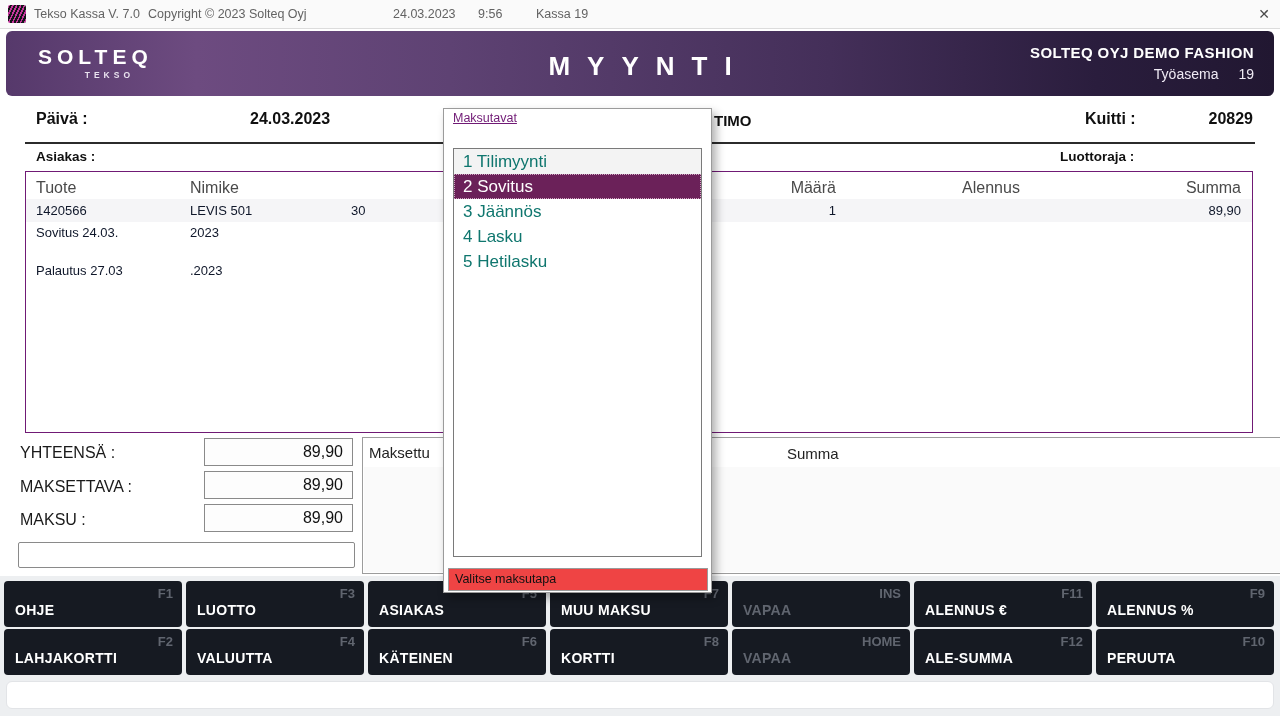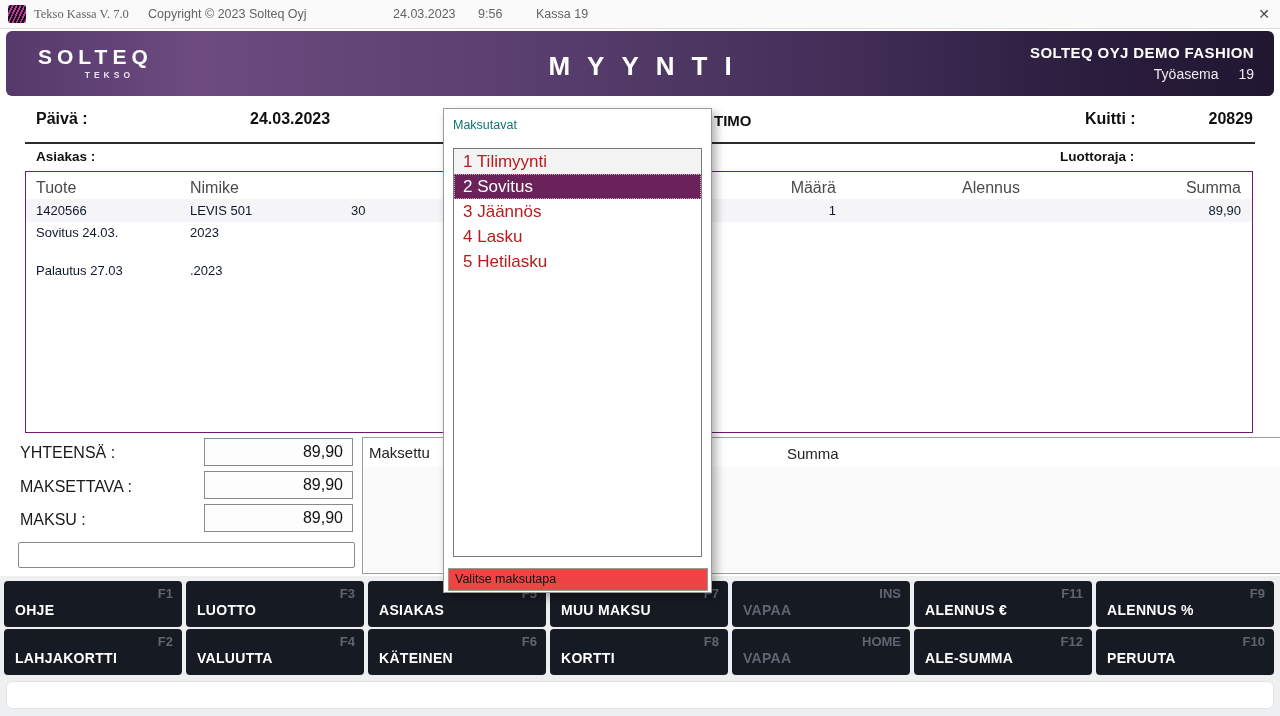--- a/index.html
+++ b/index.html
@@ -6,21 +6,21 @@
   html,body { width:1280px; height:716px; }
   body { font-family:"Liberation Sans", sans-serif; background:#fff; overflow:hidden; }
   #app { position:relative; width:1280px; height:716px; background:#fff; }
 
   
   .titlebar { position:absolute; left:0; top:0; width:1280px; height:29px;
               background:#fafafa; border-bottom:1px solid #dcdcdc; font-size:12.5px; color:#636363; }
   .titlebar span { position:absolute; top:0; line-height:29px; white-space:nowrap; }
   .tb-icon { position:absolute; left:8px; top:5px; width:18px; height:18px; border-radius:2px;
              background:repeating-linear-gradient(115deg,#c4369b 0 1.6px,#15151a 1.6px 3.6px); }
-  .tb-app { left:34px;font-family:Liberation Serif, serif; }
+  .tb-app { left:34px; }
   .tb-copy { left:148px; }
   .tb-date { left:393px; }
   .tb-time { left:478px; }
   .tb-kassa { left:536px; }
   .tb-close { right:10px; left:auto !important; font-size:14px; color:#4a4a4a; cursor:pointer; }
 
   
   .header { position:absolute; left:6px; top:31px; width:1268px; height:65px; border-radius:6px;
             background:linear-gradient(90deg,#56396b 0%,#6d4b80 15%,#5e4273 35%,#442f59 65%,#2a1d3d 86%,#211731 100%);
             color:#fff; }
@@ -82,24 +82,24 @@
   .fkey-btn .k-label { position:absolute; left:11px; bottom:9px; font-size:14px; font-weight:700;
                        letter-spacing:.3px; color:#ffffff; white-space:nowrap; }
   .fkey-btn .k-key { position:absolute; right:9px; top:5px; font-size:13px; font-weight:700; color:#60656f; }
   .fkey-btn.disabled .k-label { color:#60656f; }
   .bottom-input { position:absolute; left:6px; top:105px; width:1268px; height:28px;
                   background:#fff; border:1px solid #e2e4e7; border-radius:6px; }
 
   
   .dialog { position:absolute; left:443px; top:108px; width:269px; height:485px; background:#fff;
             border:1px solid #9b9b9b; box-shadow:4px 5px 9px rgba(0,0,0,.32); z-index:50; }
-  .dlg-title { position:absolute; left:9px; top:9px; font-size:12.5px; color:#0f766e; }
+  .dlg-title { position:absolute; left:9px; top:2px; font-size:12.5px; color:#701a75;text-decoration:underline; }
   .dlg-list { position:absolute; left:9px; top:39px; width:249px; height:409px;
               background:#fff; border:1px solid #7a7a7a; overflow:hidden; }
-  .dlg-item { height:25px; line-height:25px; padding-left:9px; font-size:17px; color:#b91c1c;
+  .dlg-item { height:25px; line-height:25px; padding-left:9px; font-size:17px; color:#0f766e;
               white-space:nowrap; cursor:pointer; }
   .dlg-item.hovered { background:#f3f3f3; }
   .dlg-item.selected { background:#6b2159; color:#fff; outline:1px dotted #cfa8c2; outline-offset:-1px; }
   .dlg-status { position:absolute; left:4px; top:459px; width:260px; height:23px; background:#ef4444;
                 border:1px solid #9a9a9a; font-size:12.5px; color:#111; line-height:21px; padding-left:6px; }
 </style>
 </head>
 <body>
 
 <div id="app">

